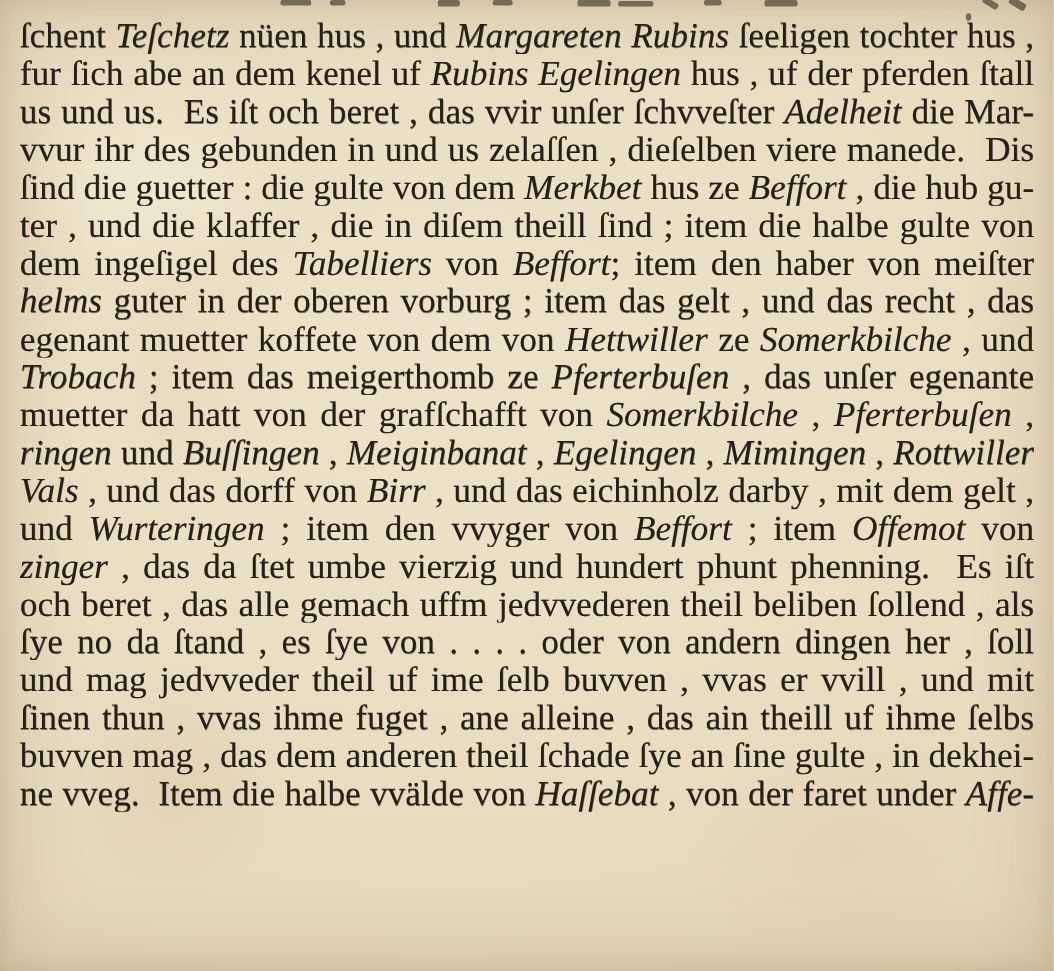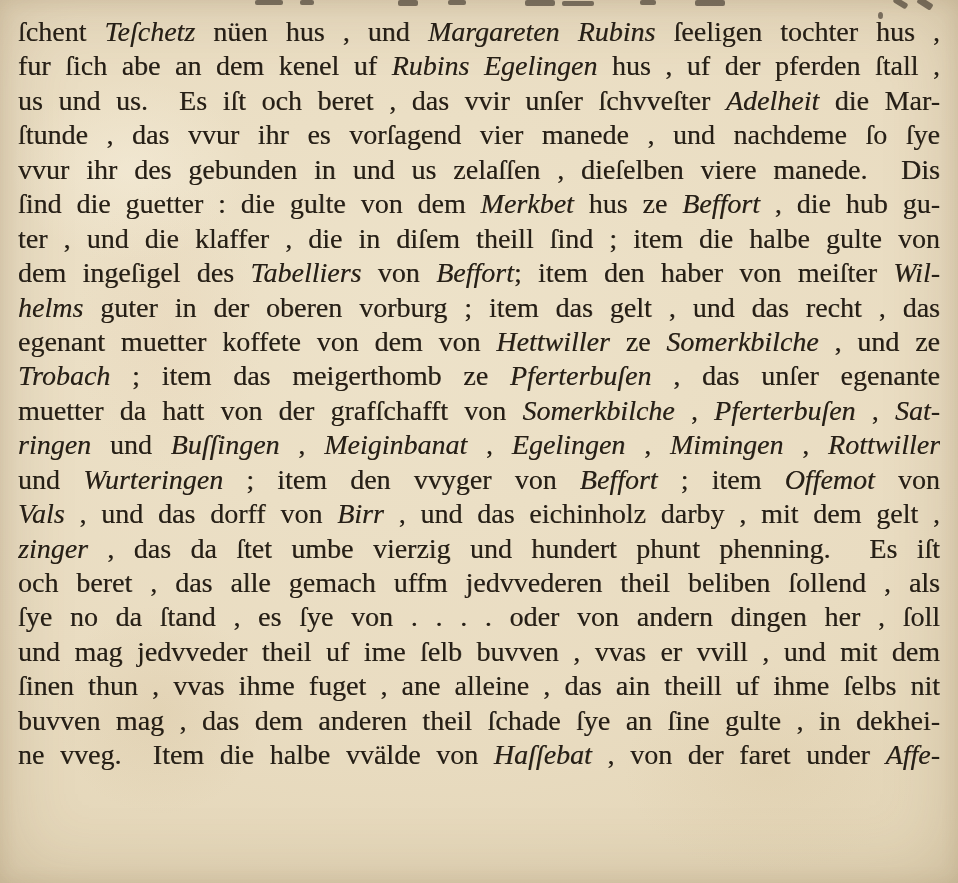--- a/index.html
+++ b/index.html
@@ -21,21 +21,21 @@
   .stain.s3{left:560px;top:620px;width:420px;height:300px;
     background:radial-gradient(closest-side,rgba(199,172,126,0.13),rgba(199,172,126,0) 70%);}
   .stain.s4{left:40px;top:120px;width:260px;height:420px;
     background:radial-gradient(closest-side,rgba(226,198,168,0.18),rgba(226,198,168,0) 72%);}
 
   
   .frag{position:absolute;background:#3a3026;opacity:0.62;border-radius:2px;}
 
   .text-block{
     position:absolute;left:18px;top:15px;width:922px;
-    color:#261f16;font-size:28px;line-height:34.45px;
+    color:#261f16;font-size:32px;line-height:34.45px;
     text-shadow:0.35px 0.35px 0.45px rgba(38,31,22,0.55);
   }
   .line{
     height:34.45px;overflow:hidden;
     text-align:justify;text-align-last:justify;
     white-space:normal;
   }
   .line span.it{font-style:italic;}
 </style>
 </head>
@@ -59,32 +59,31 @@
     <div class="frag" style="left:695px;top:0;width:30px;height:6px"></div>
     <div class="frag" style="left:893px;top:0;width:15px;height:6px;transform:rotate(32deg)"></div>
     <div class="frag" style="left:917px;top:0;width:16px;height:7px;transform:rotate(32deg)"></div>
     <div class="frag" style="left:878px;top:12px;width:5px;height:7px;border-radius:50%"></div>
   </div>
 
   <div class="text-block" style="color: rgb(38, 31, 22);">
       <div class="line"><span>ſchent </span><span class="it">Teſchetz</span><span> nüen hus , und </span><span class="it">Margareten Rubins</span><span> ſeeligen tochter hus ,</span></div>
       <div class="line"><span>fur ſich abe an dem kenel uf </span><span class="it">Rubins Egelingen</span><span> hus , uf der pferden ſtall ,</span></div>
       <div class="line"><span>us und us.&nbsp; Es iſt och beret , das vvir unſer ſchvveſter </span><span class="it">Adelheit</span><span> die Mar-</span></div>
-      <div class="line"><span>ſtunde , das vvur ihr es vorſagend vier manede , und nachdeme ſo ſye</span></div>
       <div class="line"><span>vvur ihr des gebunden in und us zelaſſen , dieſelben viere manede.&nbsp; Dis</span></div>
       <div class="line"><span>ſind die guetter : die gulte von dem </span><span class="it">Merkbet</span><span> hus ze </span><span class="it">Beffort</span><span> , die hub gu-</span></div>
       <div class="line"><span>ter , und die klaffer , die in diſem theill ſind ; item die halbe gulte von</span></div>
       <div class="line"><span>dem ingeſigel des </span><span class="it">Tabelliers</span><span> von </span><span class="it">Beffort</span><span>; item den haber von meiſter </span><span class="it">Wil-</span></div>
       <div class="line"><span class="it">helms</span><span> guter in der oberen vorburg ; item das gelt , und das recht , das</span></div>
       <div class="line"><span>egenant muetter koffete von dem von </span><span class="it">Hettwiller</span><span> ze </span><span class="it">Somerkbilche</span><span> , und ze</span></div>
       <div class="line"><span class="it">Trobach</span><span> ; item das meigerthomb ze </span><span class="it">Pferterbuſen</span><span> , das unſer egenante</span></div>
       <div class="line"><span>muetter da hatt von der grafſchafft von </span><span class="it">Somerkbilche</span><span> , </span><span class="it">Pferterbuſen</span><span> , </span><span class="it">Sat-</span></div>
       <div class="line"><span class="it">ringen</span><span> und </span><span class="it">Buſſingen</span><span> , </span><span class="it">Meiginbanat</span><span> , </span><span class="it">Egelingen</span><span> , </span><span class="it">Mimingen</span><span> , </span><span class="it">Rottwiller</span></div>
+      <div class="line"><span class="it">Vals</span><span> , und das dorff von </span><span class="it">Birr</span><span> , und das eichinholz darby , mit dem gelt ,</span></div>
       <div class="line"><span>und </span><span class="it">Wurteringen</span><span> ; item den vvyger von </span><span class="it">Beffort</span><span> ; item </span><span class="it">Offemot</span><span> von</span></div>
-      <div class="line"><span class="it">Vals</span><span> , und das dorff von </span><span class="it">Birr</span><span> , und das eichinholz darby , mit dem gelt ,</span></div>
       <div class="line"><span class="it">zinger</span><span> , das da ſtet umbe vierzig und hundert phunt phenning.&nbsp; Es iſt</span></div>
       <div class="line"><span>och beret , das alle gemach uffm jedvvederen theil beliben ſollend , als</span></div>
       <div class="line"><span>ſye no da ſtand , es ſye von . . . . oder von andern dingen her , ſoll</span></div>
       <div class="line"><span>und mag jedvveder theil uf ime ſelb buvven , vvas er vvill , und mit dem</span></div>
       <div class="line"><span>ſinen thun , vvas ihme fuget , ane alleine , das ain theill uf ihme ſelbs nit</span></div>
       <div class="line"><span>buvven mag , das dem anderen theil ſchade ſye an ſine gulte , in dekhei-</span></div>
       <div class="line"><span>ne vveg.&nbsp; Item die halbe vvälde von </span><span class="it">Haſſebat</span><span> , von der faret under </span><span class="it">Affe-</span></div>
     </div>
 
 </div>

